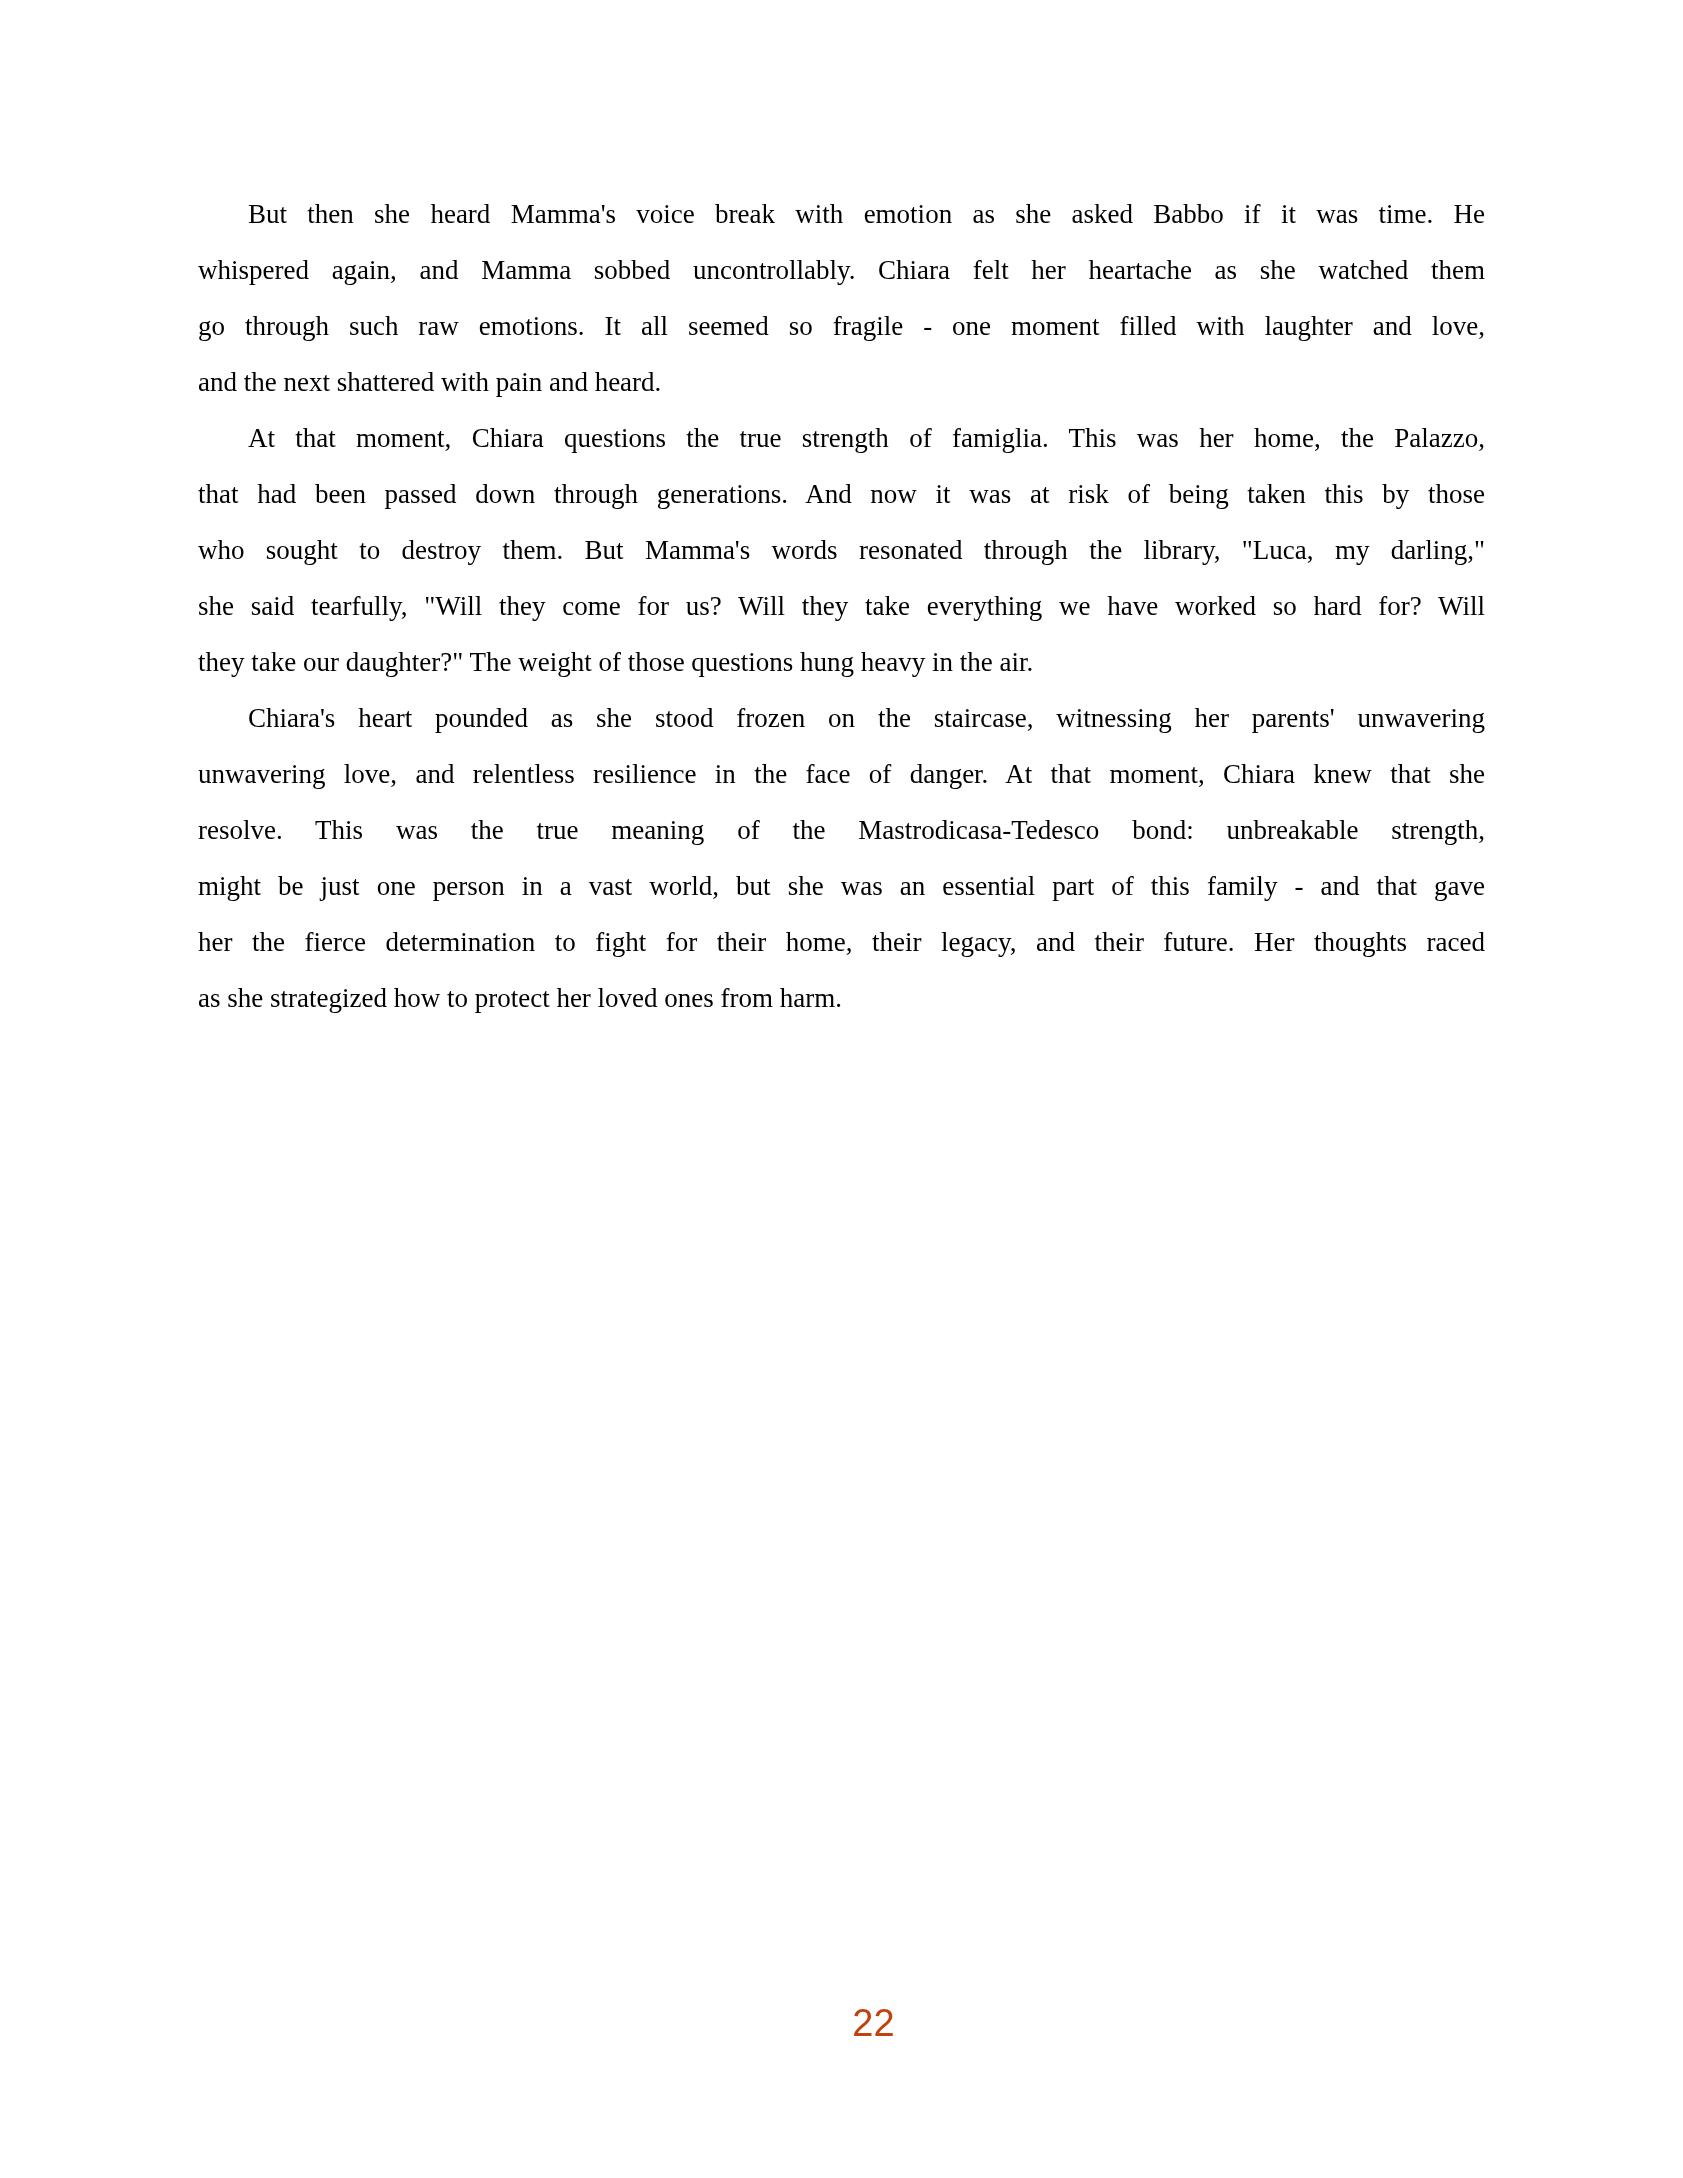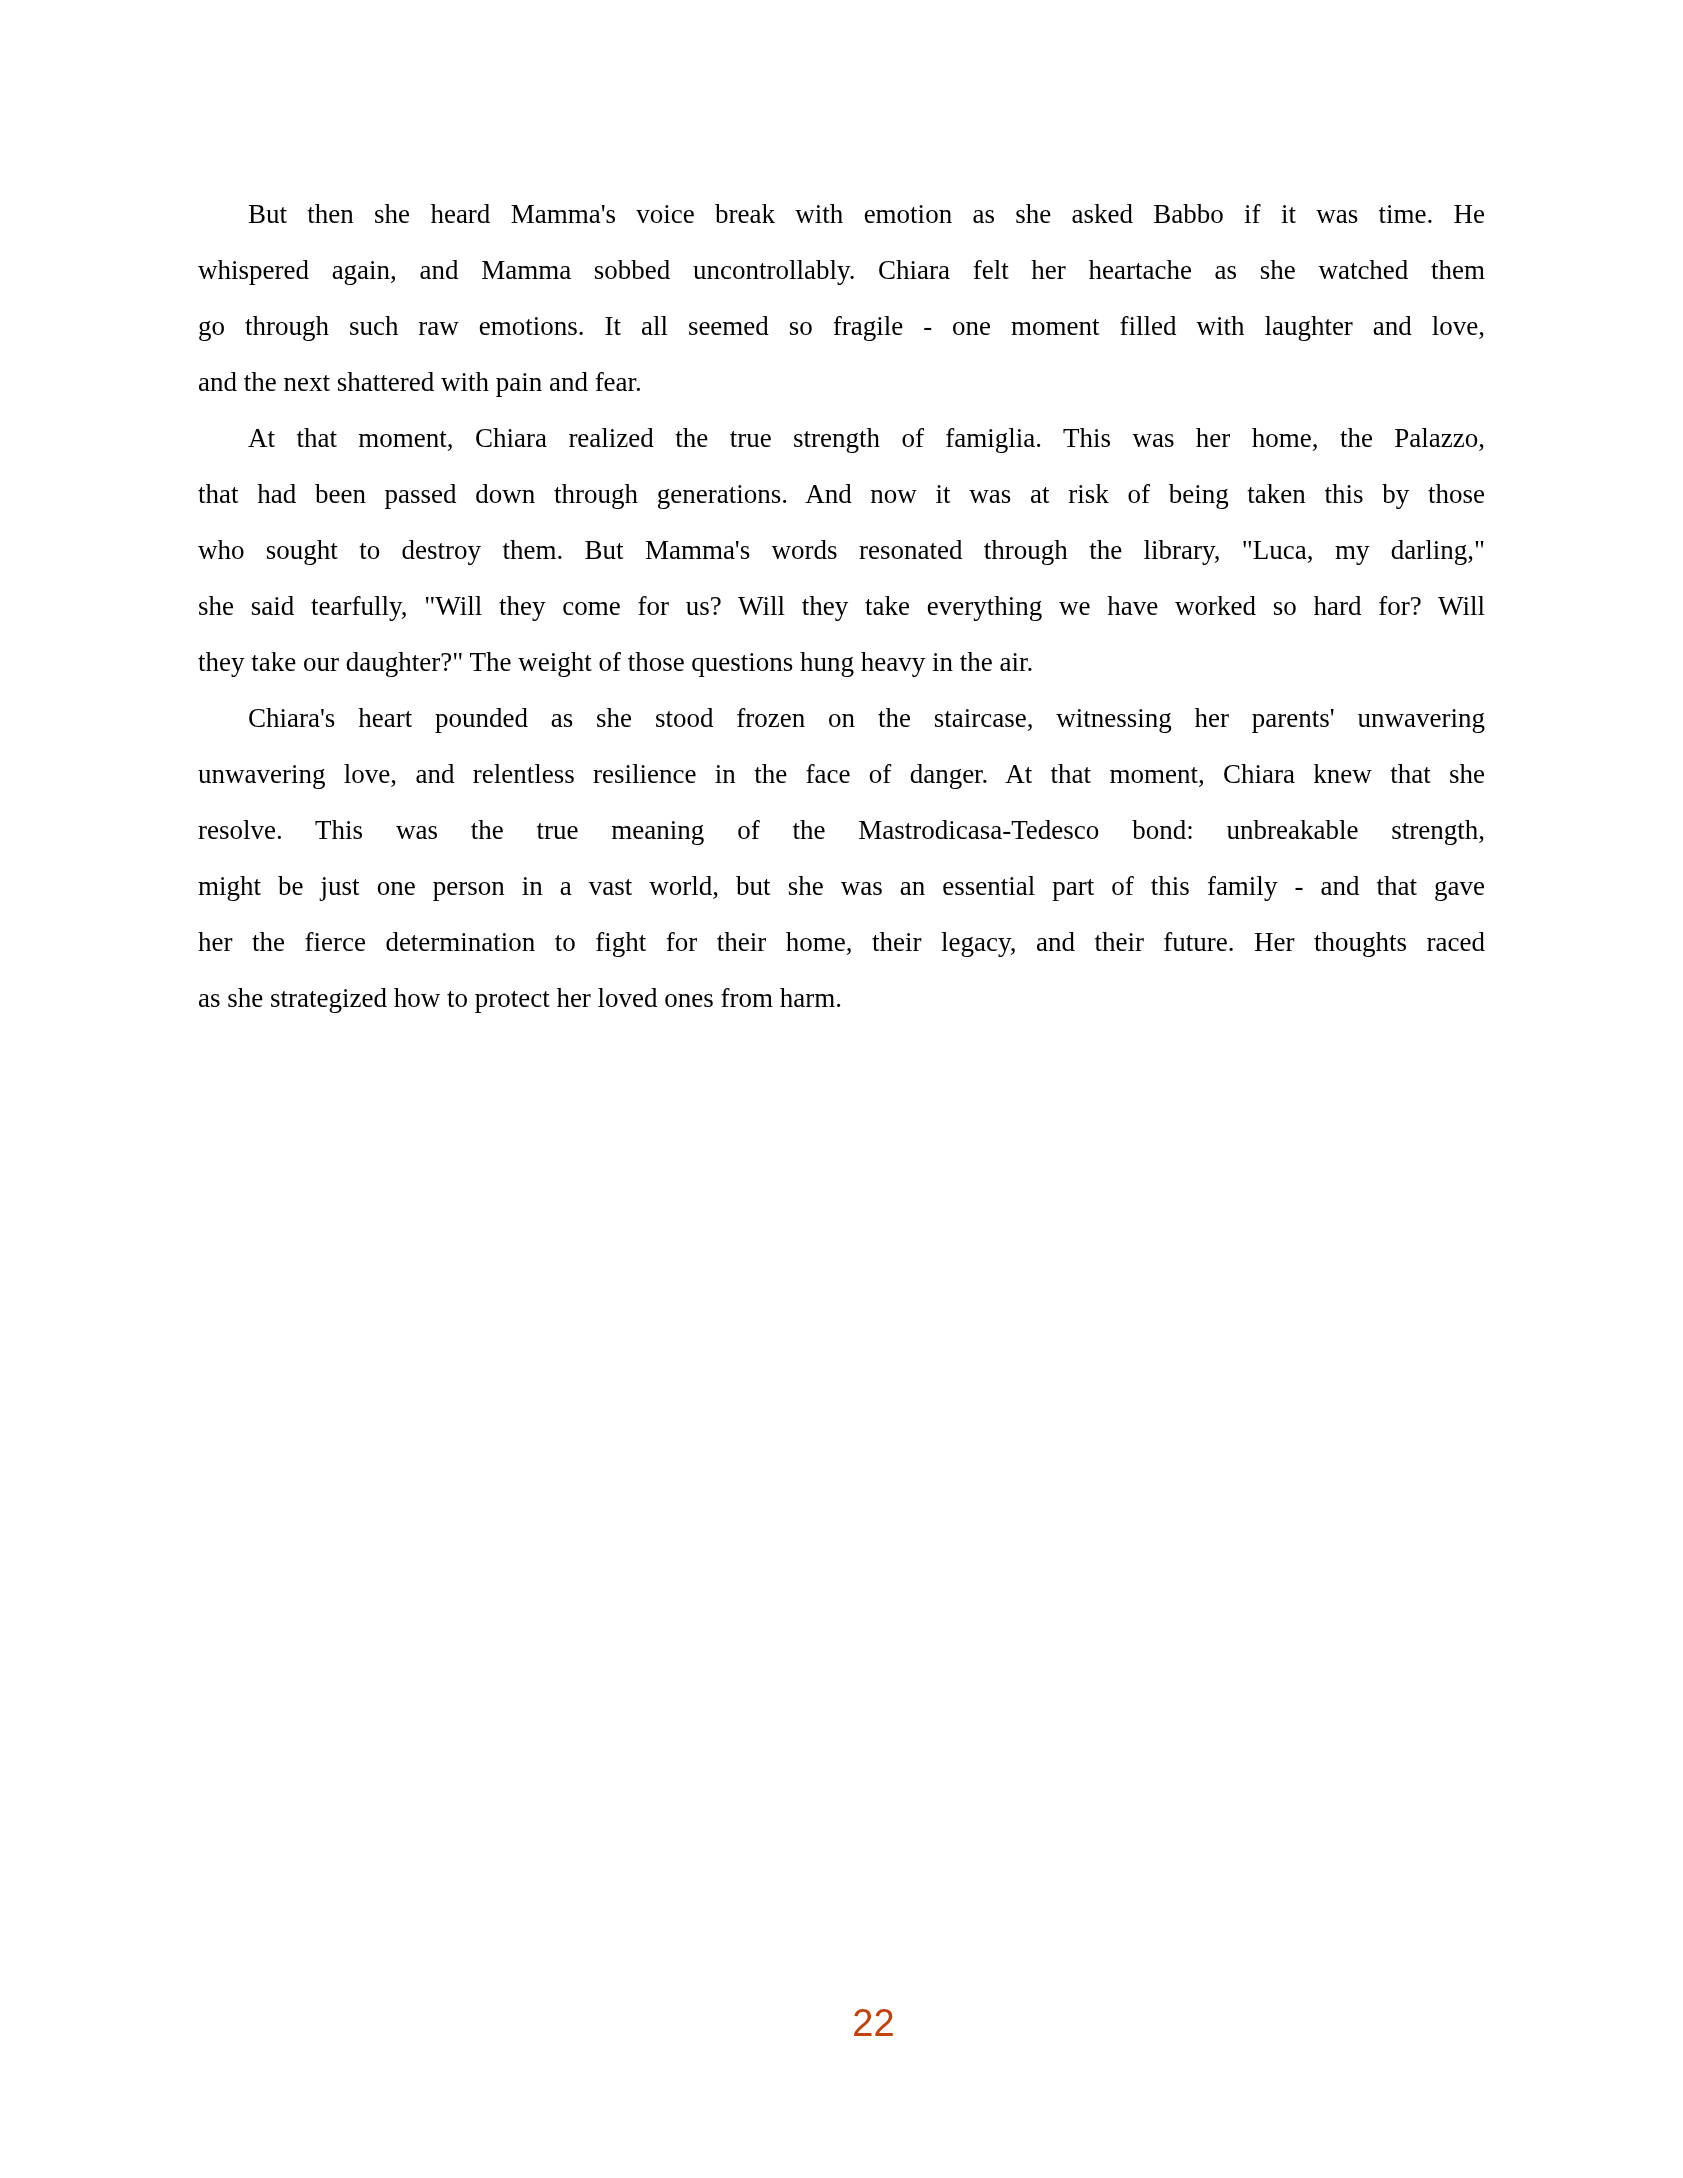--- a/index.html
+++ b/index.html
@@ -54,22 +54,22 @@
 </style>
 </head>
 <body>
 
 <div class="page">
 
   <div class="text-block">
       <div class="line para-first">But then she heard Mamma's voice break with emotion as she asked Babbo if it was time. He</div>
       <div class="line">whispered again, and Mamma sobbed uncontrollably. Chiara felt her heartache as she watched them</div>
       <div class="line">go through such raw emotions. It all seemed so fragile - one moment filled with laughter and love,</div>
-      <div class="line para-last">and the next shattered with pain and fear.</div>
-      <div class="line para-first">At that moment, Chiara realized the true strength of famiglia. This was her home, the Palazzo,</div>
+      <div class="line para-last">and the next shattered with pain and heard.</div>
+      <div class="line para-first">At that moment, Chiara questions the true strength of famiglia. This was her home, the Palazzo,</div>
       <div class="line">that had been passed down through generations. And now it was at risk of being taken this by those</div>
       <div class="line">who sought to destroy them. But Mamma's words resonated through the library, "Luca, my darling,"</div>
       <div class="line">she said tearfully, "Will they come for us? Will they take everything we have worked so hard for? Will</div>
       <div class="line para-last">they take our daughter?" The weight of those questions hung heavy in the air.</div>
       <div class="line para-first">Chiara's heart pounded as she stood frozen on the staircase, witnessing her parents' unwavering</div>
       <div class="line">unwavering love, and relentless resilience in the face of danger. At that moment, Chiara knew that she</div>
       <div class="line">resolve. This was the true meaning of the Mastrodicasa-Tedesco bond: unbreakable strength,</div>
       <div class="line">might be just one person in a vast world, but she was an essential part of this family - and that gave</div>
       <div class="line">her the fierce determination to fight for their home, their legacy, and their future. Her thoughts raced</div>
       <div class="line para-last">as she strategized how to protect her loved ones from harm.</div>

